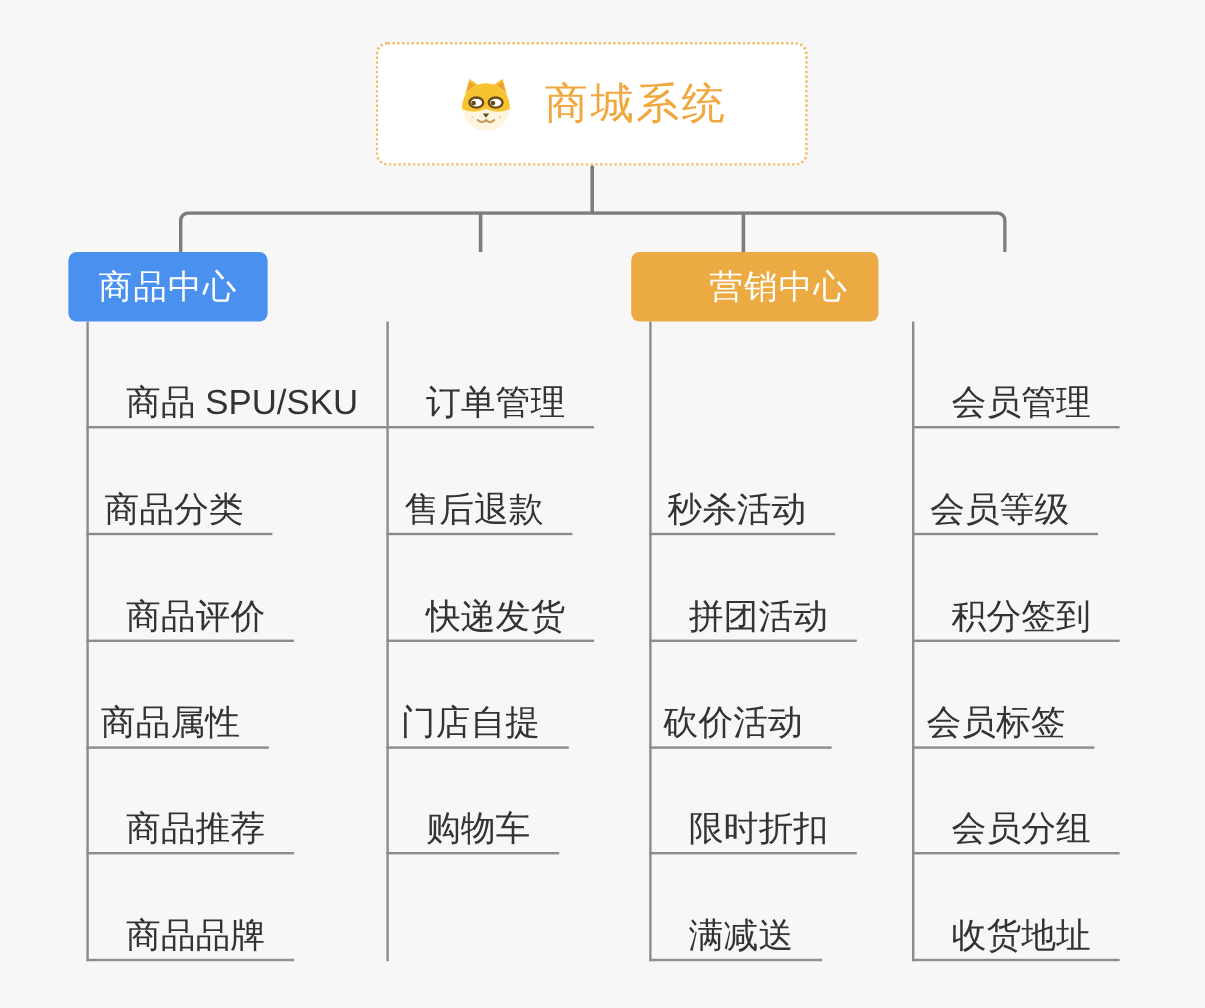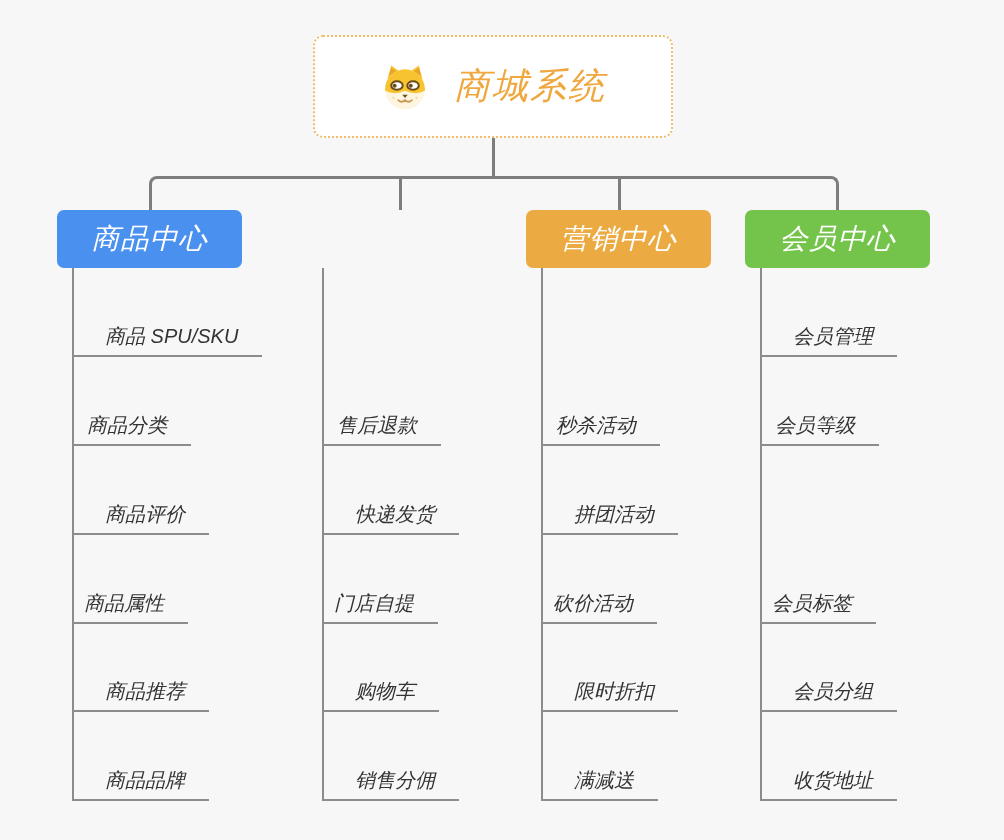--- a/index.html
+++ b/index.html
@@ -2,21 +2,21 @@
 <html><head>
 <meta charset="utf-8">
 <style>
   html,body{margin:0;padding:0;}
   body{
     width:1004px;height:840px;
     background:#f7f7f7;
     font-family:"Liberation Sans","DejaVu Sans",sans-serif;
     position:relative;overflow:hidden;
   }
-  .canvas{position:absolute;inset:0;font-style:italic;}
+  .canvas{position:absolute;inset:0;}
 
   
   .root-node{
     position:absolute;left:313px;top:35px;width:360px;height:103px;
     background:#ffffff;border:2px dotted #f0bc66;border-radius:10px;
     box-sizing:border-box;
     display:flex;align-items:center;justify-content:center;gap:24px;
   }
   .root-icon{width:50px;height:46px;display:inline-flex;}
   .root-icon svg{width:100%;height:100%;}
@@ -38,31 +38,31 @@
   .drop-3{left:618px;}
 
   
   .branch{position:absolute;top:210px;width:230px;height:610px;}
   .branch.c0{left:57px;}
   .branch.c1{left:307px;}
   .branch.c2{left:526px;}
   .branch.c3{left:745px;}
 
   .branch-box{
-    width:185px;height:58px;border-radius:7px;
+    width:166px;height:58px;border-radius:7px;
     display:flex;align-items:center;justify-content:center;
     color:#ffffff;font-size:28px;letter-spacing:1px;white-space:nowrap;
   }
   .branch-line{
     position:absolute;left:15px;top:58px;width:2px;height:533px;
     background:#8c8c8c;
   }
   .item{
     position:absolute;left:15px;
-    font-size:20px;line-height:30px;color:#333333;
+    font-size:29px;line-height:30px;color:#333333;
     padding:0 24px 4px 33px;
     border-bottom:2px solid #8c8c8c;
     white-space:nowrap;width:max-content;
   }
   .item.r0{top:111px;}
   .item.r1{top:200px;padding-left:15px;}
   .item.r2{top:289px;}
   .item.r3{top:378px;padding-left:12px;}
   .item.r4{top:466px;}
   .item.r5{top:555px;}
@@ -119,67 +119,67 @@
     </div>
         <div class="item r4">
       <span>商品推荐</span>
     </div>
         <div class="item r5">
       <span>商品品牌</span>
     </div>
       </div>
       <div class="branch c1">
       <div class="branch-line"></div>
+    <div class="item r0">
+      <span>订单管理</span>
+    </div>
         <div class="item r1">
       <span>售后退款</span>
     </div>
         <div class="item r2">
       <span>快递发货</span>
     </div>
         <div class="item r3">
       <span>门店自提</span>
     </div>
         <div class="item r4">
       <span>购物车</span>
     </div>
-        <div class="item r5">
-      <span>销售分佣</span>
-    </div>
       </div>
       <div class="branch c2">
-      <div class="branch-box" style="background: rgb(236, 171, 66);">
+      <div class="branch-box" style="background: rgb(236, 171, 66); padding-left: 40px;">
         <span>营销中心</span>
       </div>
       <div class="branch-line"></div>
         <div class="item r1">
       <span>秒杀活动</span>
     </div>
         <div class="item r2">
       <span>拼团活动</span>
     </div>
         <div class="item r3">
       <span>砍价活动</span>
     </div>
         <div class="item r4">
       <span>限时折扣</span>
     </div>
         <div class="item r5">
       <span>满减送</span>
     </div>
       </div>
       <div class="branch c3">
-      <div class="branch-box" style="background: rgb(116, 196, 76);">
-        <span>会员中心</span>
-      </div>
       <div class="branch-line"></div>
     <div class="item r1">
       <span>会员等级</span>
     </div>
         <div class="item r0">
       <span>会员管理</span>
+    </div>
+        <div class="item r2">
+      <span>积分签到</span>
     </div>
         <div class="item r4">
       <span>会员分组</span>
     </div>
         <div class="item r3">
       <span>会员标签</span>
     </div>
         <div class="item r5">
       <span>收货地址</span>
     </div>

